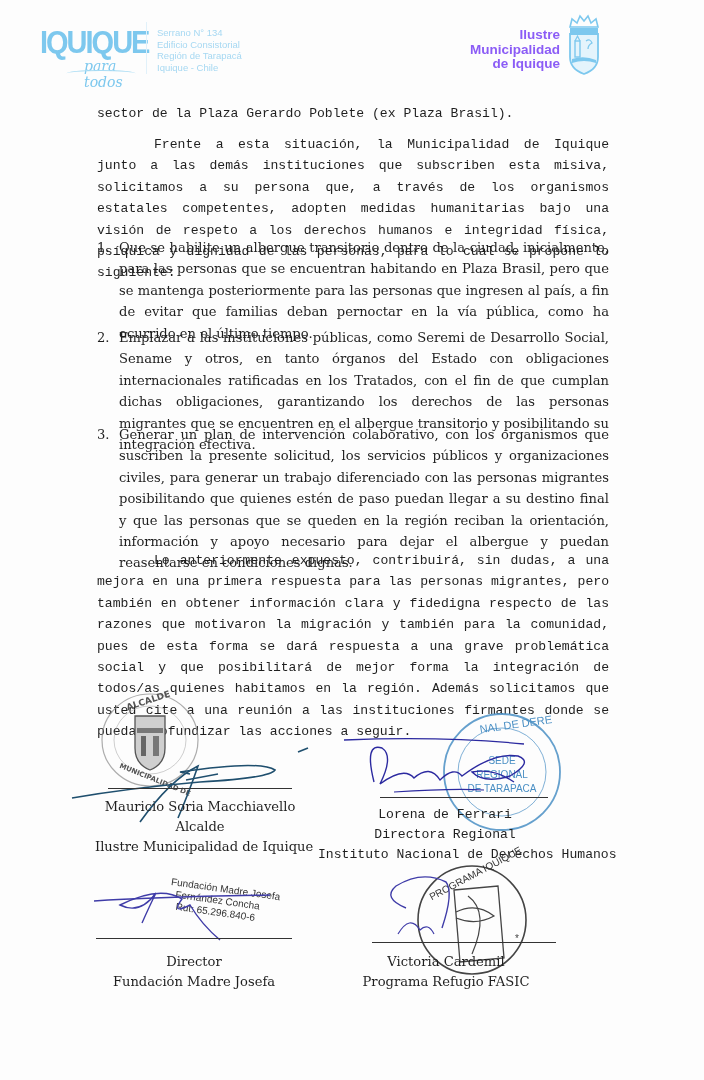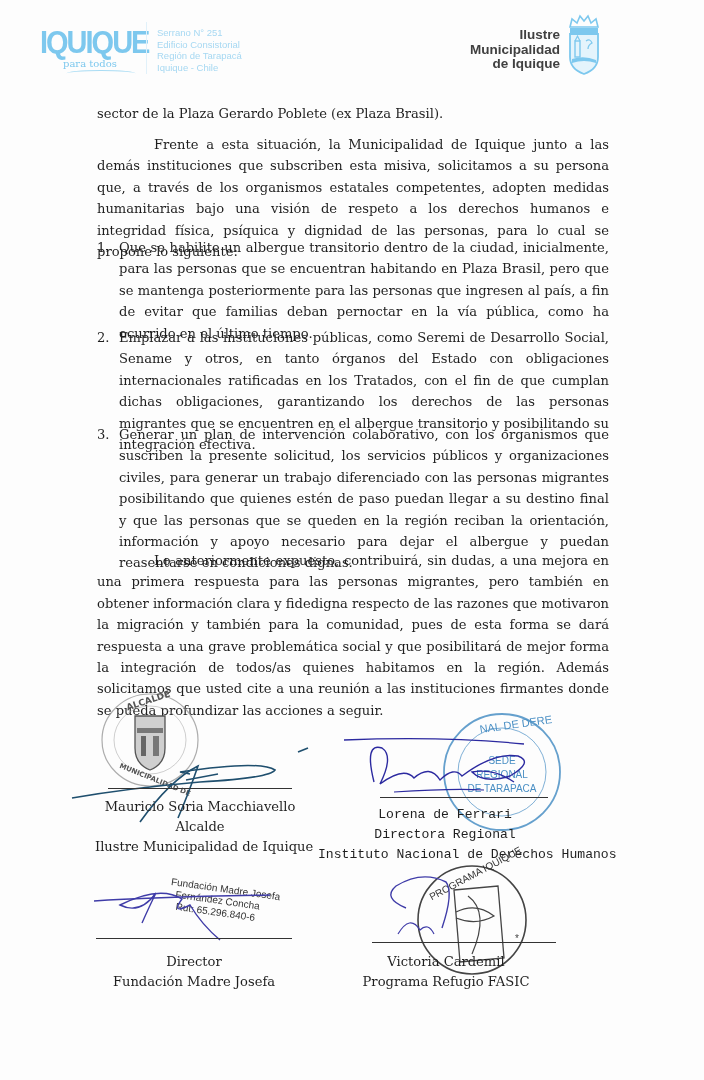--- a/index.html
+++ b/index.html
@@ -4,34 +4,34 @@
 <style>
   html, body { margin: 0; padding: 0; background: #ffffff; }
   body { width: 704px; height: 1080px; position: relative; overflow: hidden;
          font-family: "DejaVu Serif", "Liberation Serif", serif; color: #1f1f1f; }
   .page { position: absolute; left: 0; top: 0; width: 704px; height: 1080px; background: #fdfdfd; }
 
   
   .hdr-logo { position: absolute; left: 40px; top: 28px; width: 100px; height: 46px; }
   .hdr-logo .word { position: absolute; left: 0; top: 0; font-family: "Liberation Sans", sans-serif; font-weight: 900;
                     font-size: 29px; letter-spacing: -2px; color: #7dc8ee; transform: scaleY(1.05); line-height: 30px; }
-  .hdr-logo .tag { position: absolute; left: 23px; top: 30px; font-family: "DejaVu Serif", serif; 
-                   font-size: 10px; color: #7dc8ee; }
+  .hdr-logo .tag { position: absolute; left: 44px; top: 30px; font-family: "DejaVu Serif", serif; font-style: italic;
+                   font-size: 14px; color: #7dc8ee; }
   .hdr-logo .swoosh { position: absolute; left: 26px; top: 42px; width: 70px; height: 6px;
                       border-top: 1.5px solid #a9dcf4; border-radius: 50% 50% 0 0; }
   .hdr-divider { position: absolute; left: 146px; top: 22px; width: 1px; height: 52px; background: #e1f1fa; }
   .hdr-address { position: absolute; left: 157px; top: 27px; font-family: "Liberation Sans", sans-serif; font-size: 9.5px;
                  line-height: 11.5px; color: #a6d8f2; }
   .hdr-address div { white-space: nowrap; }
   .hdr-muni { position: absolute; right: 144px; top: 28px; text-align: right; font-family: "Liberation Sans", sans-serif;
-              font-weight: bold; font-size: 13.5px; line-height: 14.5px; color: #404040; }
+              font-weight: bold; font-size: 13.5px; line-height: 14.5px; color: #8b5cf6; }
   .hdr-crest { position: absolute; left: 566px; top: 13px; width: 36px; height: 62px; }
 
   
-  .text { position: absolute; left: 97px; width: 512px; font-size: 13.1px; line-height: 21.4px; text-align: justify; }
+  .text { position: absolute; left: 97px; width: 512px; font-size: 13.1px; line-height: 21.4px; text-align: justify; font-family: Liberation Mono, monospace; }
   .text p { margin: 0; }
   .indent { text-indent: 57px; }
   .list-item { position: absolute; left: 97px; width: 512px; font-size: 13.1px; line-height: 21.4px; text-align: justify; }
   .list-item .num { position: absolute; left: 0; top: 0; }
   .list-item .body { margin-left: 22px; }
 
   
   .sig-line { position: absolute; height: 1.3px; background: #333; }
   .sig-block { position: absolute; text-align: center; font-size: 13.1px; line-height: 20px; }
   .sig-block div { white-space: nowrap; }
@@ -42,21 +42,21 @@
 
 <div class="page">
 
   <div class="hdr-logo">
     <div class="word">IQUIQUE</div>
     <div class="tag">para todos</div>
     <div class="swoosh"></div>
   </div>
   <div class="hdr-divider"></div>
   <div class="hdr-address">
-    <div>Serrano N° 251</div>
+    <div>Serrano N° 134</div>
     <div>Edificio Consistorial</div>
     <div>Región de Tarapacá</div>
     <div>Iquique - Chile</div>
   </div>
   <div class="hdr-muni">
     <div>Ilustre</div>
     <div>Municipalidad</div>
     <div>de Iquique</div>
   </div>
   <div class="hdr-crest">

